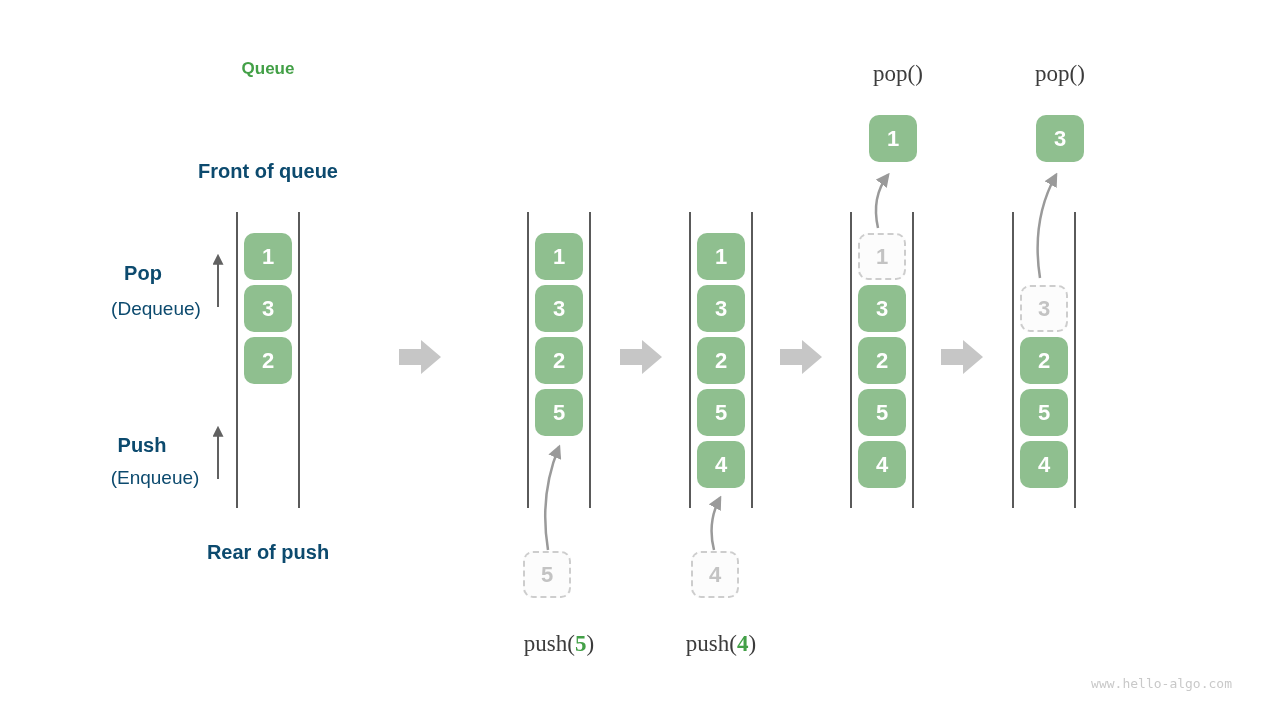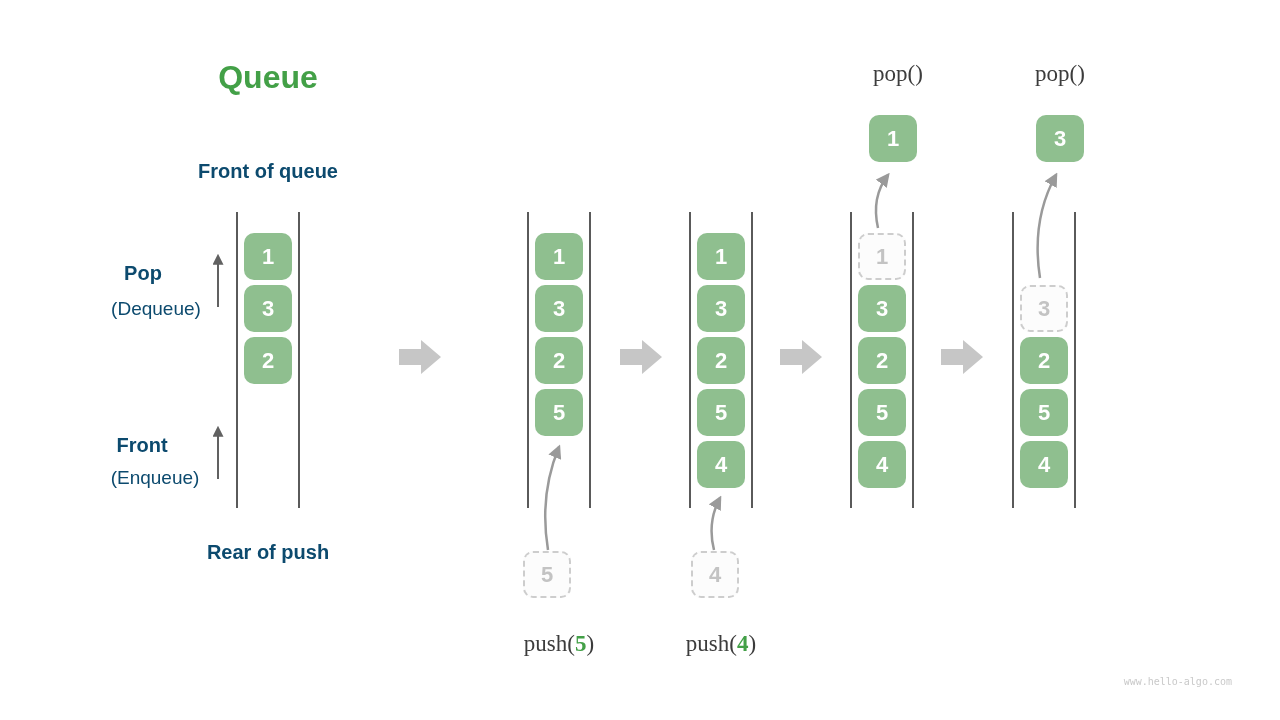--- a/index.html
+++ b/index.html
@@ -1,21 +1,21 @@
 <!DOCTYPE html>
 <html><head>
 <meta charset="utf-8">
 <style>
   html,body{margin:0;padding:0;background:#ffffff;}
   .canvas{position:relative;width:1280px;height:720px;background:#ffffff;
           font-family:"Liberation Sans",sans-serif;overflow:hidden;}
   .overlay{position:absolute;left:0;top:0;width:1280px;height:720px;pointer-events:none;}
 
   .title{position:absolute;top:59px;left:268px;transform:translateX(-50%);
-         font-size:32px;font-weight:bold;color:#43A047;white-space:nowrap;}
+         font-size:17px;font-weight:bold;color:#43A047;white-space:nowrap;}
 
   .lbl{position:absolute;transform:translateX(-50%);color:#0c4a6e;white-space:nowrap;}
   .lbl.bold{font-weight:bold;font-size:20px;}
   .lbl.sub{font-size:19px;margin-left:12px;}
 
   .queue{position:absolute;top:212px;height:296px;width:64px;box-sizing:border-box;
          border-left:2px solid #5A5A5A;border-right:2px solid #5A5A5A;}
   .q1{left:236px}.q2{left:527px}.q3{left:689px}.q4{left:850px}.q5{left:1012px}
 
   .cell{position:absolute;left:50%;margin-left:-24px;width:48px;height:47px;
@@ -28,21 +28,21 @@
         color:#ffffff;font-size:22px;font-weight:bold;display:flex;align-items:center;
         justify-content:center;box-sizing:border-box;}
   .float-ghost{position:absolute;width:48px;height:47px;border-radius:10px;background:#FCFCFC;
         border:2px dashed #CDCDCD;color:#C3C3C3;font-size:22px;font-weight:bold;
         display:flex;align-items:center;justify-content:center;box-sizing:border-box;}
 
   .mono{font-family:Liberation Serif, serif;}
   .op{position:absolute;transform:translateX(-50%);font-size:23px;color:#3C3C3C;white-space:nowrap;}
   .op .arg{color:#43A047;font-weight:bold;}
 
-  .watermark{position:absolute;top:676px;right:48px;font-size:10px;color:#C9C9C9;
+  .watermark{position:absolute;top:676px;right:48px;font-size:13px;color:#C9C9C9;
              font-family:"DejaVu Sans Mono",monospace;}
 </style>
 </head>
 <body>
 
 <div class="canvas">
 
   <svg class="overlay" width="1280" height="720" viewBox="0 0 1280 720">
     <defs>
       <marker id="ah-dark" viewBox="0 0 10 10" refX="8" refY="5" markerWidth="5.5" markerHeight="5.5" orient="auto">
@@ -65,21 +65,21 @@
     <path d="M714,550 Q707,522 720,498" fill="none" stroke="#9A9A9A" stroke-width="2.5" marker-end="url(#ah-gray)"></path>
     <path d="M878,228 Q871,197 888,175" fill="none" stroke="#9A9A9A" stroke-width="2.5" marker-end="url(#ah-gray)"></path>
     <path d="M1040,278 Q1031,220 1056,175" fill="none" stroke="#9A9A9A" stroke-width="2.5" marker-end="url(#ah-gray)"></path>
   </svg>
 
   <div class="title">Queue</div>
 
   <div class="lbl bold" style="left:268px;top:160px">Front of queue</div>
   <div class="lbl bold" style="left:143px;top:262px">Pop</div>
   <div class="lbl sub" style="left:144px;top:298px">(Dequeue)</div>
-  <div class="lbl bold" style="left:142px;top:434px">Front</div>
+  <div class="lbl bold" style="left:142px;top:434px">Push</div>
   <div class="lbl sub" style="left:143px;top:467px">(Enqueue)</div>
   <div class="lbl bold" style="left:268px;top:541px">Rear of push</div>
 
   <div class="queue q1">
     <div class="cell s1">1</div>
     <div class="cell s2">3</div>
     <div class="cell s3">2</div>
   </div>
 
   <div class="queue q2">

